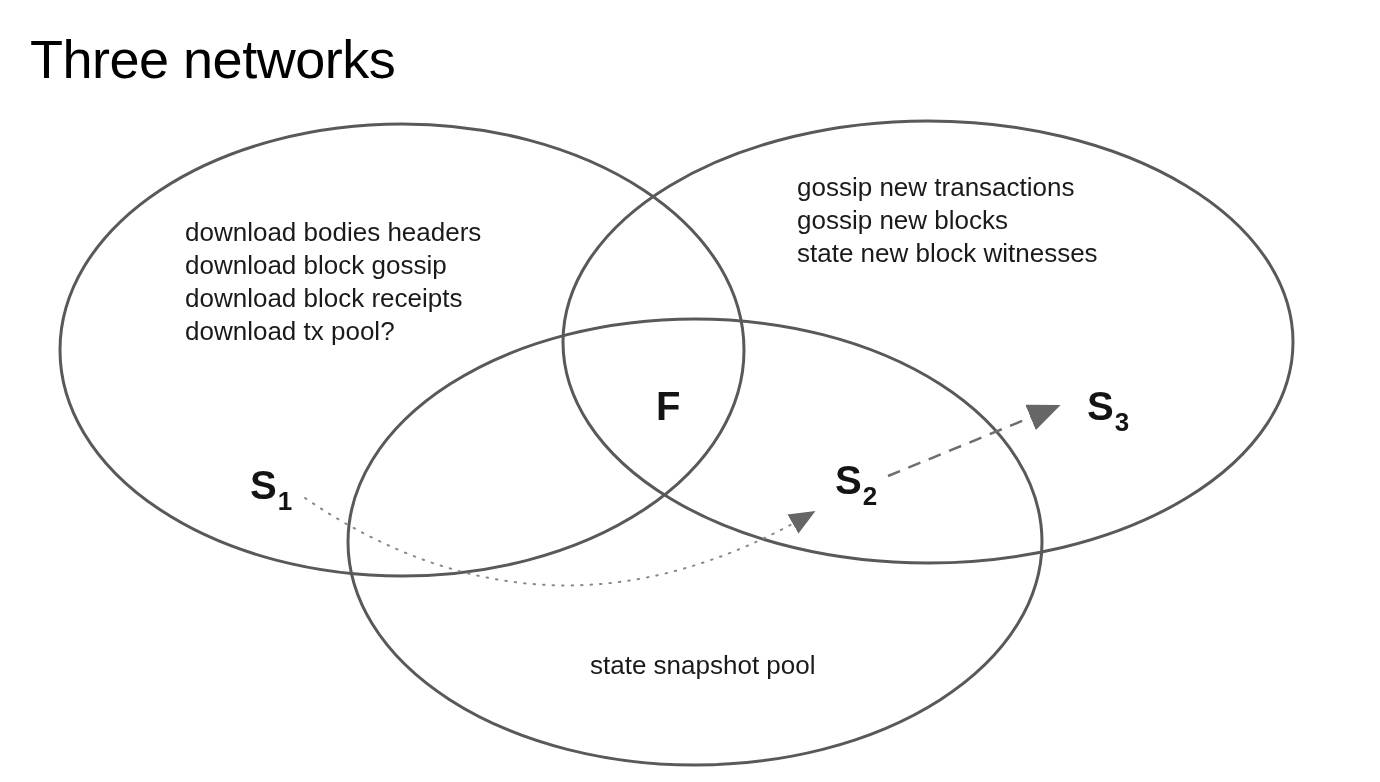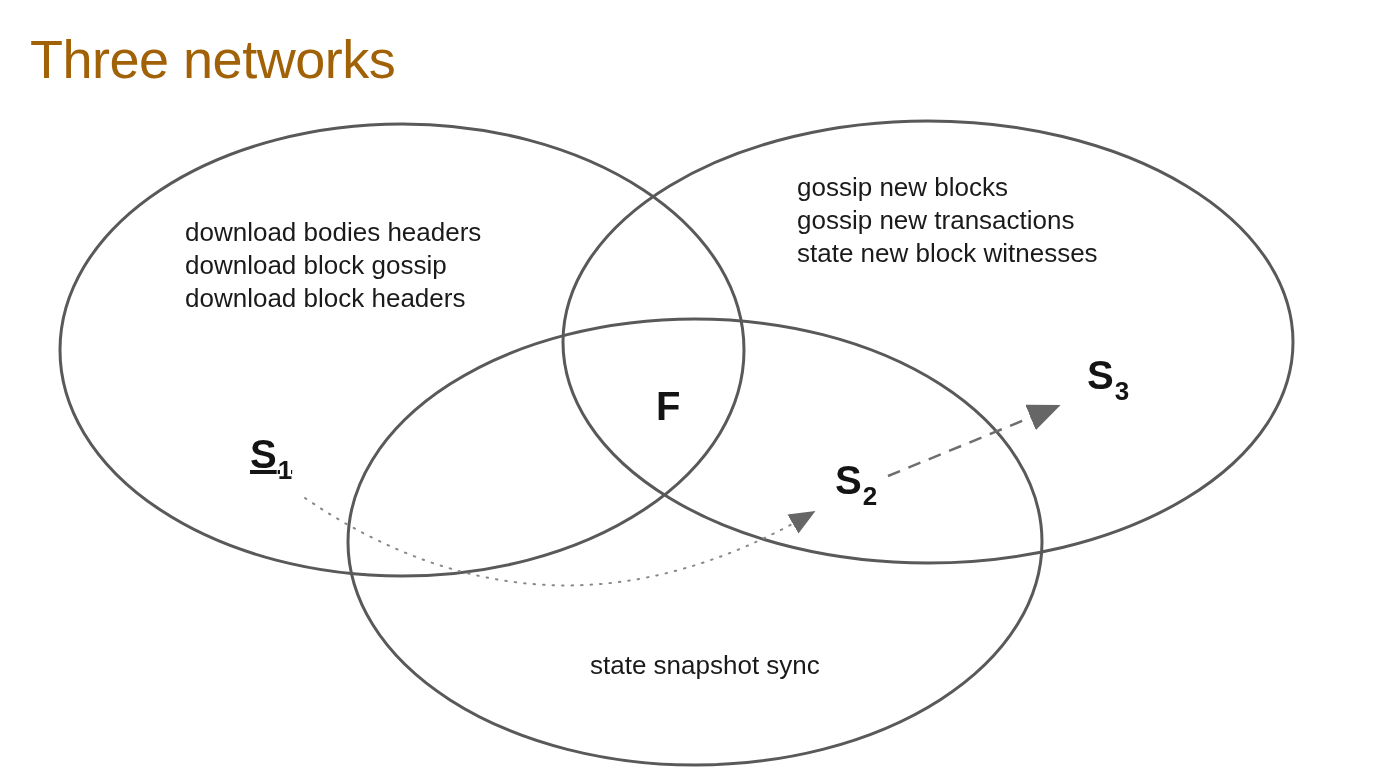--- a/index.html
+++ b/index.html
@@ -8,39 +8,39 @@
     width:1380px;height:782px;
     background:#ffffff;
     overflow:hidden;
     font-family:"Liberation Sans", sans-serif;
     color:#1a1a1a;
   }
   .stage svg{position:absolute;left:0;top:0;}
   .page-title{
     position:absolute;left:30px;top:28px;
     font-size:54px;line-height:62px;font-weight:400;
-    letter-spacing:-0.5px;color:#a16207;white-space:nowrap;
+    letter-spacing:-0.5px;color:#000000;white-space:nowrap;
   }
   .textblock{position:absolute;font-size:26px;line-height:33px;color:#1a1a1a;}
   .textblock div{white-space:nowrap;}
   .tb-left{left:185px;top:216px;}
   .tb-right{left:797px;top:171px;}
   .caption{position:absolute;left:590px;top:650px;font-size:26px;color:#1a1a1a;white-space:nowrap;}
   .nodelabel{
     position:absolute;
     font-size:40px;font-weight:700;color:#141414;
     line-height:44px;white-space:nowrap;
   }
   .nodelabel .sub{
     font-size:26px;font-weight:700;
     position:relative;top:11px;left:1px;
   }
-  .lbl-s1{left:250px;top:432px;text-decoration:underline;}
+  .lbl-s1{left:250px;top:463px;}
   .lbl-s2{left:835px;top:458px;}
-  .lbl-s3{left:1087px;top:353px;}
+  .lbl-s3{left:1087px;top:384px;}
   .lbl-f{left:656px;top:384px;}
 </style>
 </head>
 <body>
 
 <div class="stage">
 
   <svg width="1380" height="782" viewBox="0 0 1380 782">
     <defs>
       <marker id="ah-dot" markerWidth="13" markerHeight="11" refX="11" refY="5.5" orient="auto">
@@ -60,30 +60,31 @@
     <path d="M 305 498 Q 550 665 812 513" fill="none" stroke-width="2" stroke-dasharray="1.5 8" stroke-linecap="round" marker-end="url(#ah-dot)" stroke="#888888"></path>
 
     <path d="M 888 476 L 1056 407" fill="none" stroke-width="2.5" stroke-dasharray="13 9" marker-end="url(#ah-dash)" stroke="#6e6e6e"></path>
   </svg>
 
   <div class="page-title">Three networks</div>
 
   <div class="textblock tb-left">
     <div>download bodies headers</div>
     <div>download block gossip</div>
-    <div>download block headers</div>
+    <div>download block receipts</div>
+    <div>download tx pool?</div>
   </div>
 
   <div class="textblock tb-right">
+    <div>gossip new transactions</div>
     <div>gossip new blocks</div>
-    <div>gossip new transactions</div>
     <div>state new block witnesses</div>
   </div>
 
-  <div class="caption">state snapshot sync</div>
+  <div class="caption">state snapshot pool</div>
 
   <div class="nodelabel lbl-f"><span>F</span></div>
 
   <div class="nodelabel lbl-s1"><span>S</span><span class="sub">1</span></div>
 
   <div class="nodelabel lbl-s2"><span>S</span><span class="sub">2</span></div>
 
   <div class="nodelabel lbl-s3"><span>S</span><span class="sub">3</span></div>
 
 </div>

